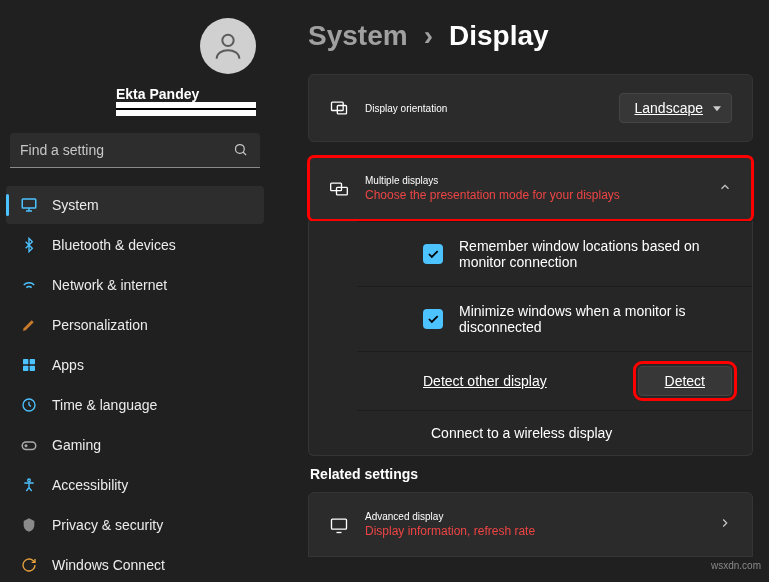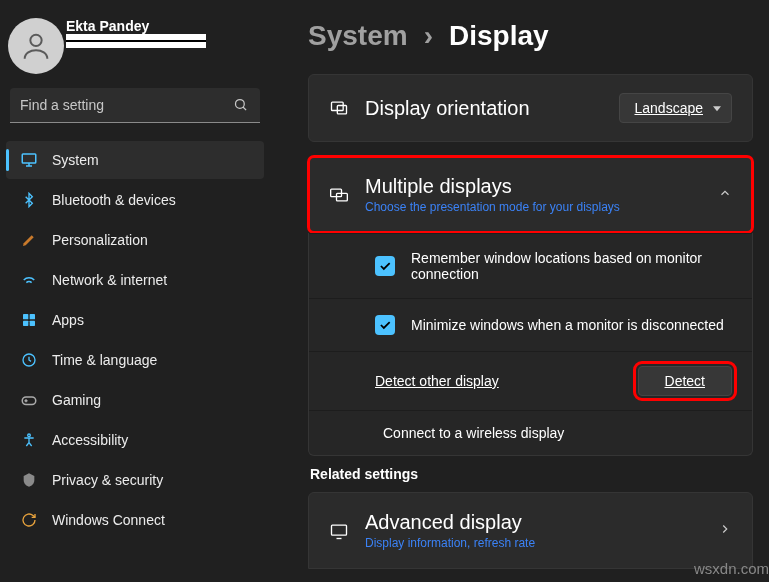--- a/index.html
+++ b/index.html
@@ -16,23 +16,24 @@
     
     .sidebar {
       width: 270px;
       flex-shrink: 0;
       padding: 14px 6px 6px 6px;
       display: flex;
       flex-direction: column;
     }
     .user-row {
       display: flex;
-      align-items: flex-start;
-      gap: 2px;
+      align-items: flex-end;
+      gap: 12px;
       padding: 4px 8px 14px 2px;
+      flex-direction: column;
     }
     .avatar {
       width: 56px;
       height: 56px;
       border-radius: 50%;
       background: #d0d0d0;
       display: flex;
       align-items: center;
       justify-content: center;
       color: #5a5a5a;
@@ -104,22 +105,22 @@
       flex-direction:column;
     }
     .row {
       display: flex; align-items: center; gap: 16px;
       padding: 18px 20px;
       border-top: 1px solid #1d1d1d;
     }
     .row:first-child { border-top:none; }
     .row-icon { width: 20px; color:#fff; display:flex; align-items:center; justify-content:center;}
     .row-body { flex:1; }
-    .row-title { font-size:20px; color:#fff; }
-    .row-sub { font-size:12px; color:#3b82f6; margin-top:2px; }
+    .row-title { font-size:10px; color:#fff; }
+    .row-sub { font-size:12px; color:#ef4444; margin-top:2px; }
     .select-btn {
       background:#373737; border:1px solid #454545; border-radius:4px;
       padding:6px 28px 6px 14px; color:#fff; font-size:14px;
       display:flex; align-items:center; position:relative; cursor:pointer;text-decoration:underline;
     }
     .select-btn::after {
       content:""; position:absolute; right:10px; top:50%; transform:translateY(-35%);
       border-left:4px solid transparent; border-right:4px solid transparent; border-top:5px solid #ccc;
     }
     .expand-chev { color:#ccc; }
@@ -137,21 +138,21 @@
     }
     .checkbox svg{ color:#000;}
     .sub-label { flex:1; font-size:14px; color:#fff; }
     .btn {
       background:#373737; border:1px solid #454545; color:#fff;
       border-radius:4px; padding:6px 26px; font-size:14px; cursor:pointer;
     }
     .btn.highlighted { outline:3px solid #ff0000; outline-offset:2px; }
     .section-header { font-size:14px; font-weight:600; margin:10px 0 10px 2px; }
     .arrow-right { color:#ccc; font-size:12px; }
-    .watermark { position:fixed; right:0; top:560px; font-size:15px; color:#888; }
+    .watermark { position:fixed; right:8px; top:560px; font-size:10px; color:#888; }
     .gap { height:14px; }
     .card.fade-bottom { border-bottom-left-radius:0; border-bottom-right-radius:0; }
   </style>
 </head>
 <body>
 
 <div class="sidebar">
   <div class="user-row">
     <div class="avatar">
       <svg width="34" height="34" viewBox="0 0 24 24" fill="none" stroke="currentColor" stroke-width="1.4">
@@ -188,33 +189,33 @@
     <div class="nav-item">
       <span class="nav-icon">
           <svg width="16" height="16" viewBox="0 0 24 24" fill="none" stroke="#4cc2ff" stroke-width="2">
             <path d="M7 7l10 10-5 5V2l5 5L7 17"></path>
           </svg>
         </span>
       <span>Bluetooth &amp; devices</span>
     </div>
     <div class="nav-item">
       <span class="nav-icon">
+          <svg width="18" height="18" viewBox="0 0 24 24" fill="none" stroke="#4cc2ff" stroke-width="2">
+            <path d="M5 12a10 10 0 0 1 14 0M8.5 15.5a5 5 0 0 1 7 0M12 19h.01"></path>
+          </svg>
+        </span>
+      <span>Network &amp; internet</span>
+    </div>
+    <div class="nav-item">
+      <span class="nav-icon">
           <svg width="16" height="16" viewBox="0 0 24 24" fill="#c97a2b">
             <path d="M3 21l4-1 12-12-3-3L4 17l-1 4z"></path>
           </svg>
         </span>
       <span>Personalization</span>
-    </div>
-    <div class="nav-item">
-      <span class="nav-icon">
-          <svg width="18" height="18" viewBox="0 0 24 24" fill="none" stroke="#4cc2ff" stroke-width="2">
-            <path d="M5 12a10 10 0 0 1 14 0M8.5 15.5a5 5 0 0 1 7 0M12 19h.01"></path>
-          </svg>
-        </span>
-      <span>Network &amp; internet</span>
     </div>
     <div class="nav-item">
       <span class="nav-icon">
           <svg width="16" height="16" viewBox="0 0 24 24" fill="#4cc2ff">
             <rect x="3" y="3" width="8" height="8" rx="1"></rect>
             <rect x="13" y="3" width="8" height="8" rx="1"></rect>
             <rect x="3" y="13" width="8" height="8" rx="1"></rect>
             <rect x="13" y="13" width="8" height="8" rx="1"></rect>
           </svg>
         </span>
@@ -306,21 +307,21 @@
         <div class="row-sub">Choose the presentation mode for your displays</div>
       </div>
       <span class="expand-chev">
         <svg width="14" height="14" viewBox="0 0 24 24" fill="none" stroke="currentColor" stroke-width="2">
             <path d="m6 15 6-6 6 6"></path>
           </svg>
       </span>
     </div>
   </div>
 
-  <div class="card sub-rows" style="border-top:none;border-top-left-radius:0;border-top-right-radius:0;">
+  <div class="card sub-rows" style="border-top:none;border-top-left-radius:0;border-top-right-radius:0;padding-left:48px;">
     <div class="sub-row">
       <div class="checkbox">
         <svg width="14" height="14" viewBox="0 0 24 24" fill="none" stroke="currentColor" stroke-width="3">
             <path d="m5 12 5 5L20 7"></path>
           </svg>
       </div>
       <div class="sub-label">Remember window locations based on monitor connection</div>
     </div>
     <div class="sub-row">
       <div class="checkbox">

